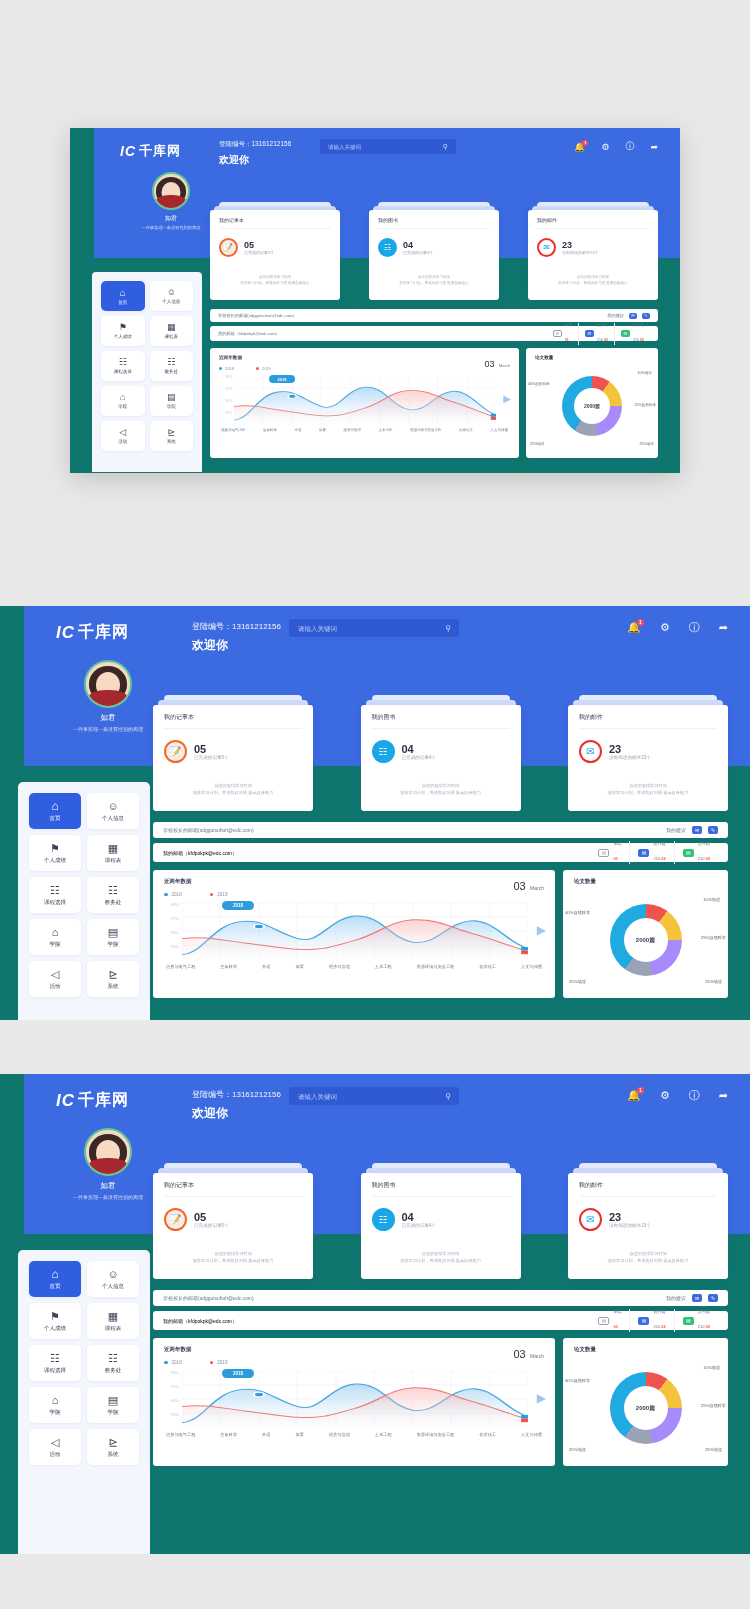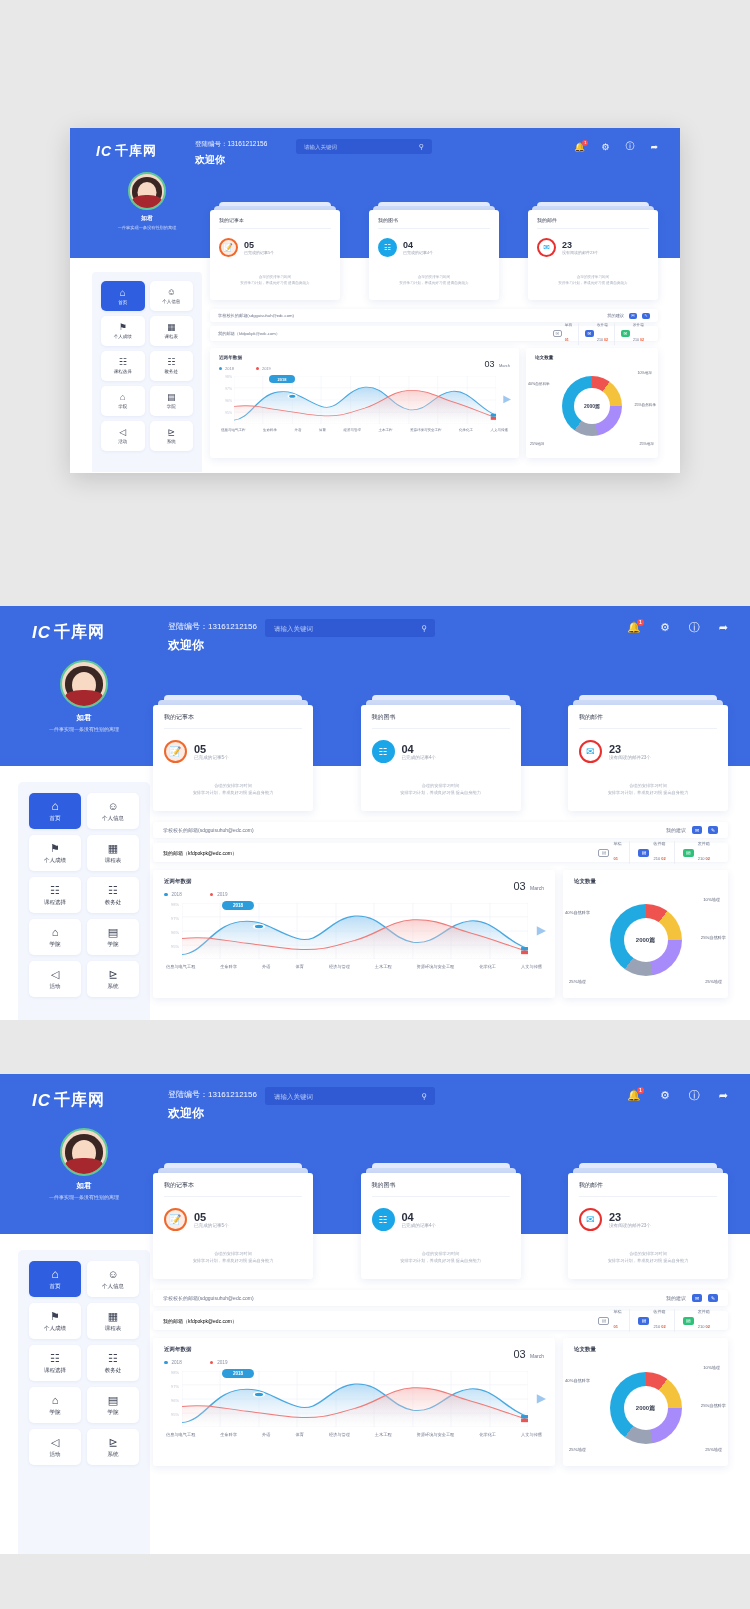--- a/index.html
+++ b/index.html
@@ -1,41 +1,41 @@
 <!DOCTYPE html>
 <html lang="zh"><head>
 <meta charset="utf-8">
 <title>Education Dashboard UI</title>
 <style>
   * { box-sizing: border-box; margin:0; padding:0; }
   html,body { background:#e8e8e8; font-family:"Liberation Sans","DejaVu Sans",sans-serif; }
   body { width:750px; }
 
   
-  .app { background:#ffffff; overflow:hidden; position:relative; }
+  .app { background:#0f766e; overflow:hidden; position:relative;padding-left:24px; }
   .hdr { background:#3b6ae1; position:relative; }
   .logo { display:flex; align-items:center; color:#fff; font-weight:bold; letter-spacing:1px; }
   .logo-mark { font-weight:900; font-style:italic; margin-right:3px; }
   .hdr-meta { color:#fff; }
   .hdr-meta .line1 { opacity:.95; }
   .hdr-meta .line2 { font-weight:bold; }
   .search { background:#2f5ad4; border-radius:3px; display:flex; align-items:center; position:relative; }
   .search input { background:transparent; border:0; outline:0; color:#fff; width:100%; }
   .search input::placeholder { color:#b8caf5; }
   .search .mag { position:absolute; right:8px; color:#cfdcfb; }
   .hdr-icons { display:flex; align-items:center; }
   .hdr-icons .hi { color:#fff; position:relative; opacity:.95; cursor:pointer; }
   .badge { position:absolute; background:#ff4d4f; color:#fff; border-radius:50%; text-align:center; font-weight:bold; }
 
   .profile { text-align:center; color:#fff; }
   .avatar-ring { border-radius:50%; border:2px solid #5fc89a; margin:0 auto; overflow:hidden; background:#f4d9c7; position:relative; }
   .av-hair { position:absolute; left:50%; transform:translateX(-50%); background:#3a2622; border-radius:50% 50% 45% 45%; }
   .av-face { position:absolute; left:50%; transform:translateX(-50%); background:#f7d9c4; border-radius:50%; }
   .av-body { position:absolute; left:50%; transform:translateX(-50%); bottom:0; background:#a6282e; border-radius:45% 45% 0 0; }
-  .pf-name { font-weight:bold; }
+  .pf-name { font-weight:normal; }
   .pf-sub { opacity:.75; }
 
   
   .sidebar { background:#f3f6fd; position:absolute; }
   .menu { display:grid; grid-template-columns:1fr 1fr; }
   .mi { background:#fff; border-radius:5px; display:flex; flex-direction:column; align-items:center; justify-content:center;
         color:#3d4355; box-shadow:0 1px 3px rgba(60,90,180,.07); cursor:pointer; }
   .mi.active { background:#2f5fe0; color:#fff; }
   .mi .glyph { line-height:1; }
   .mi .lbl { white-space:nowrap; }

